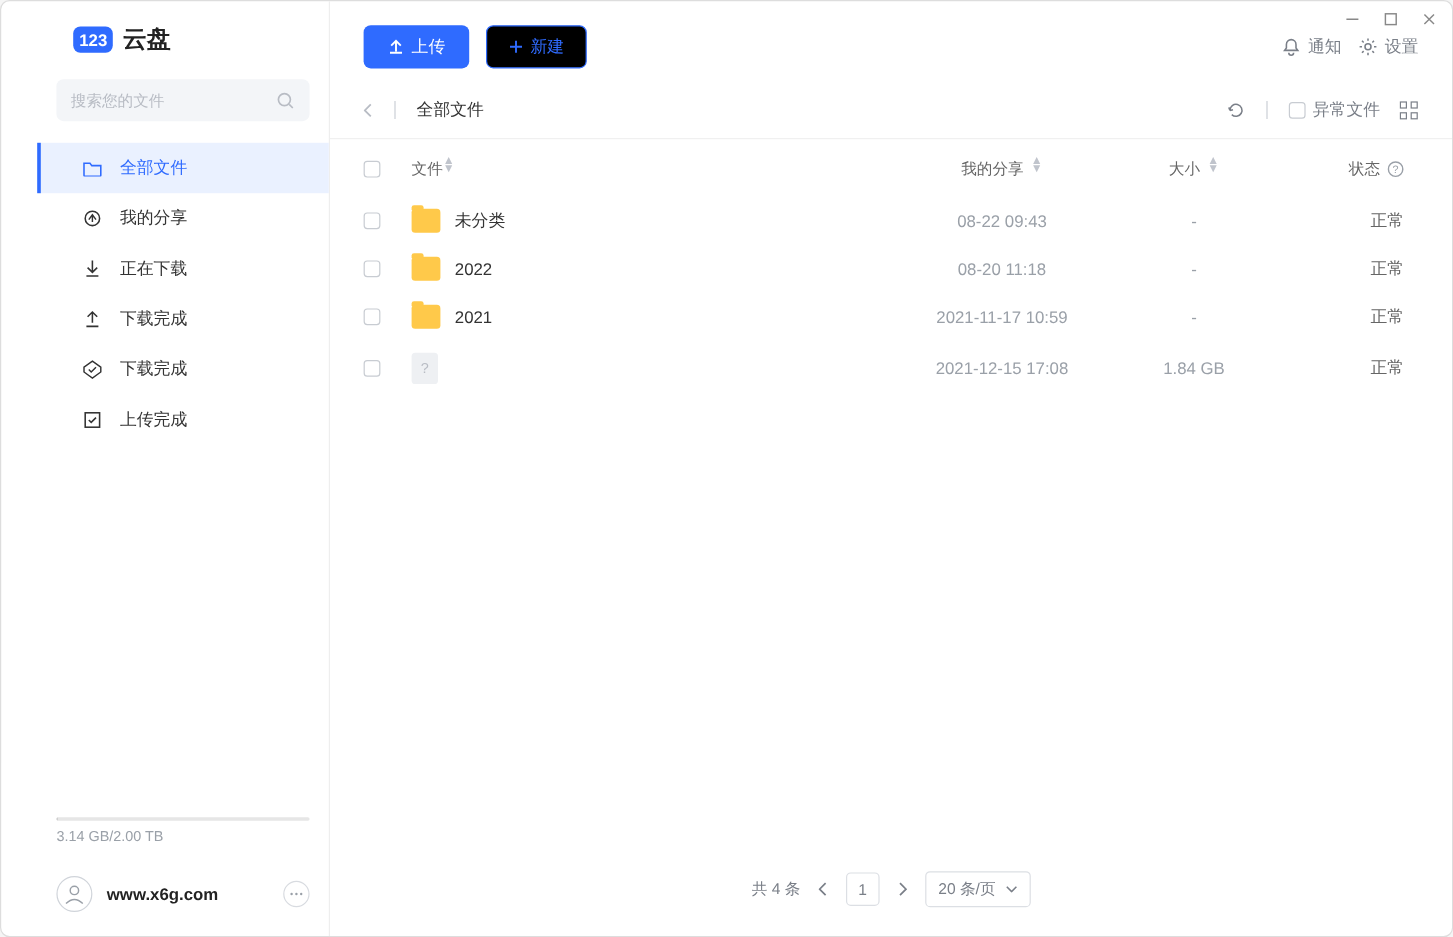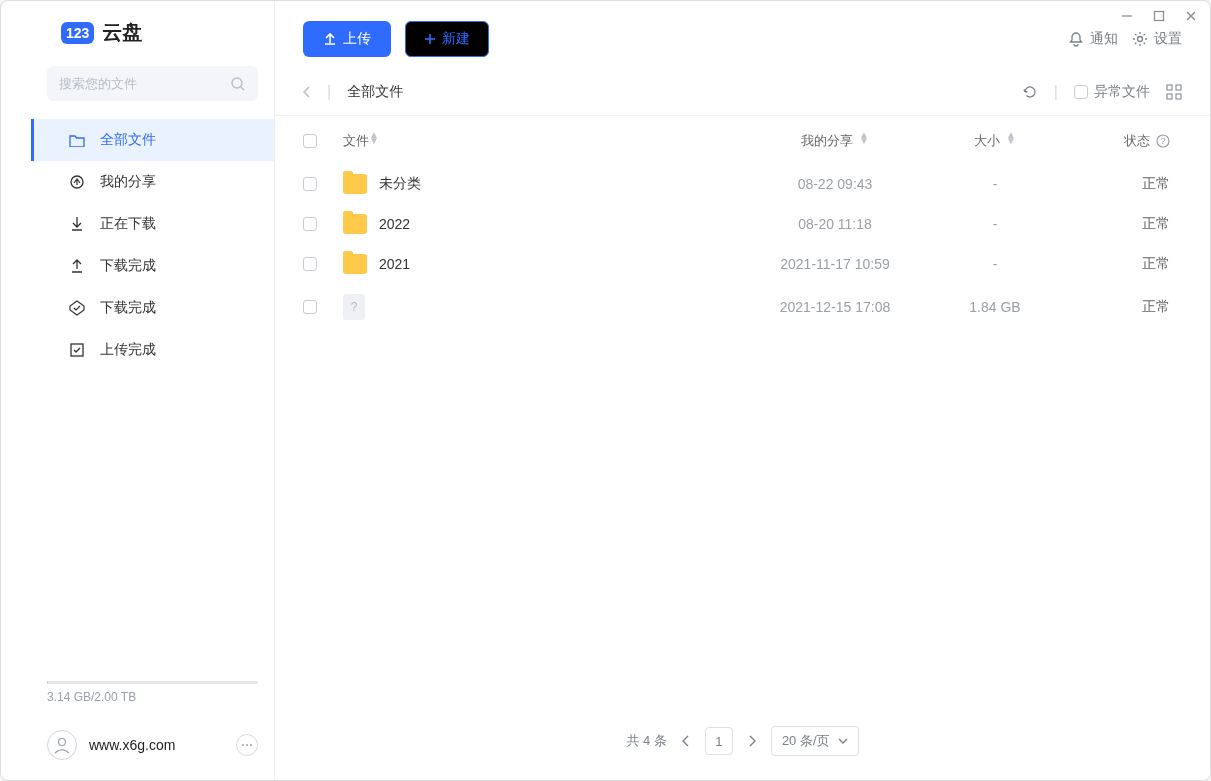--- a/index.html
+++ b/index.html
@@ -18,21 +18,21 @@
 .search-icon { position: absolute; right: 12px; top: 10px; color: #b8bcc4; }
 .nav { flex: 1; }
 .nav-item { display: flex; align-items: center; gap: 14px; padding: 12px 20px 12px 34px; cursor: pointer; font-size: 14px; color: #333; border-left: 3px solid transparent; }
 .nav-item.active { background: #eaf1ff; color: #2f6bff; border-left: 3px solid #2f6bff; }
 .nav-item .ic { width: 18px; display: flex; justify-content: center; }
 .storage-bar { margin: 8px 16px 6px 16px; height: 3px; background: #e6e6e6; border-radius: 2px; overflow: hidden; }
 .storage-fill { height: 100%; background: #c0c0c0; width: 0.15%; }
 .storage-text { margin: 0 16px 12px 16px; font-size: 12px; color: #9aa0a8; }
 .user-row { display: flex; align-items: center; gap: 12px; padding: 14px 16px 20px 16px; }
 .avatar { width: 30px; height: 30px; border-radius: 50%; border: 1px solid #d0d4da; display: flex; align-items: center; justify-content: center; color: #9aa0a8; }
-.user-name { font-size: 14px; font-weight: 400; color: #222; flex: 1; }
+.user-name { font-size: 14px; font-weight: 700; color: #222; flex: 1; }
 .user-menu { width: 22px; height: 22px; border: 1px solid #d8dbe0; border-radius: 50%; display: flex; align-items: center; justify-content: center; color: #9aa0a8; cursor: pointer; }
 
 .main { flex: 1; display: flex; flex-direction: column; }
 .toolbar { display: flex; align-items: center; padding: 20px 28px 16px 28px; gap: 14px; }
 .btn-primary { background: #2f6bff; color: #fff; border: none; border-radius: 6px; padding: 9px 20px; font-size: 14px; cursor: pointer; display: flex; align-items: center; gap: 6px; }
 .btn-outline { background: #000000; color: #2f6bff; border: 1px solid #2f6bff; border-radius: 6px; padding: 8px 18px; font-size: 14px; cursor: pointer; display: flex; align-items: center; gap: 6px; }
 .toolbar-spacer { flex: 1; }
 .toolbar-link { display: flex; align-items: center; gap: 6px; color: #7a7f88; font-size: 14px; cursor: pointer; }
 .breadcrumb-row { display: flex; align-items: center; padding: 10px 28px 14px 28px; gap: 16px; border-bottom: 1px solid #f0f0f0; }
 .bc-back { color: #b8bcc4; cursor: pointer; }

